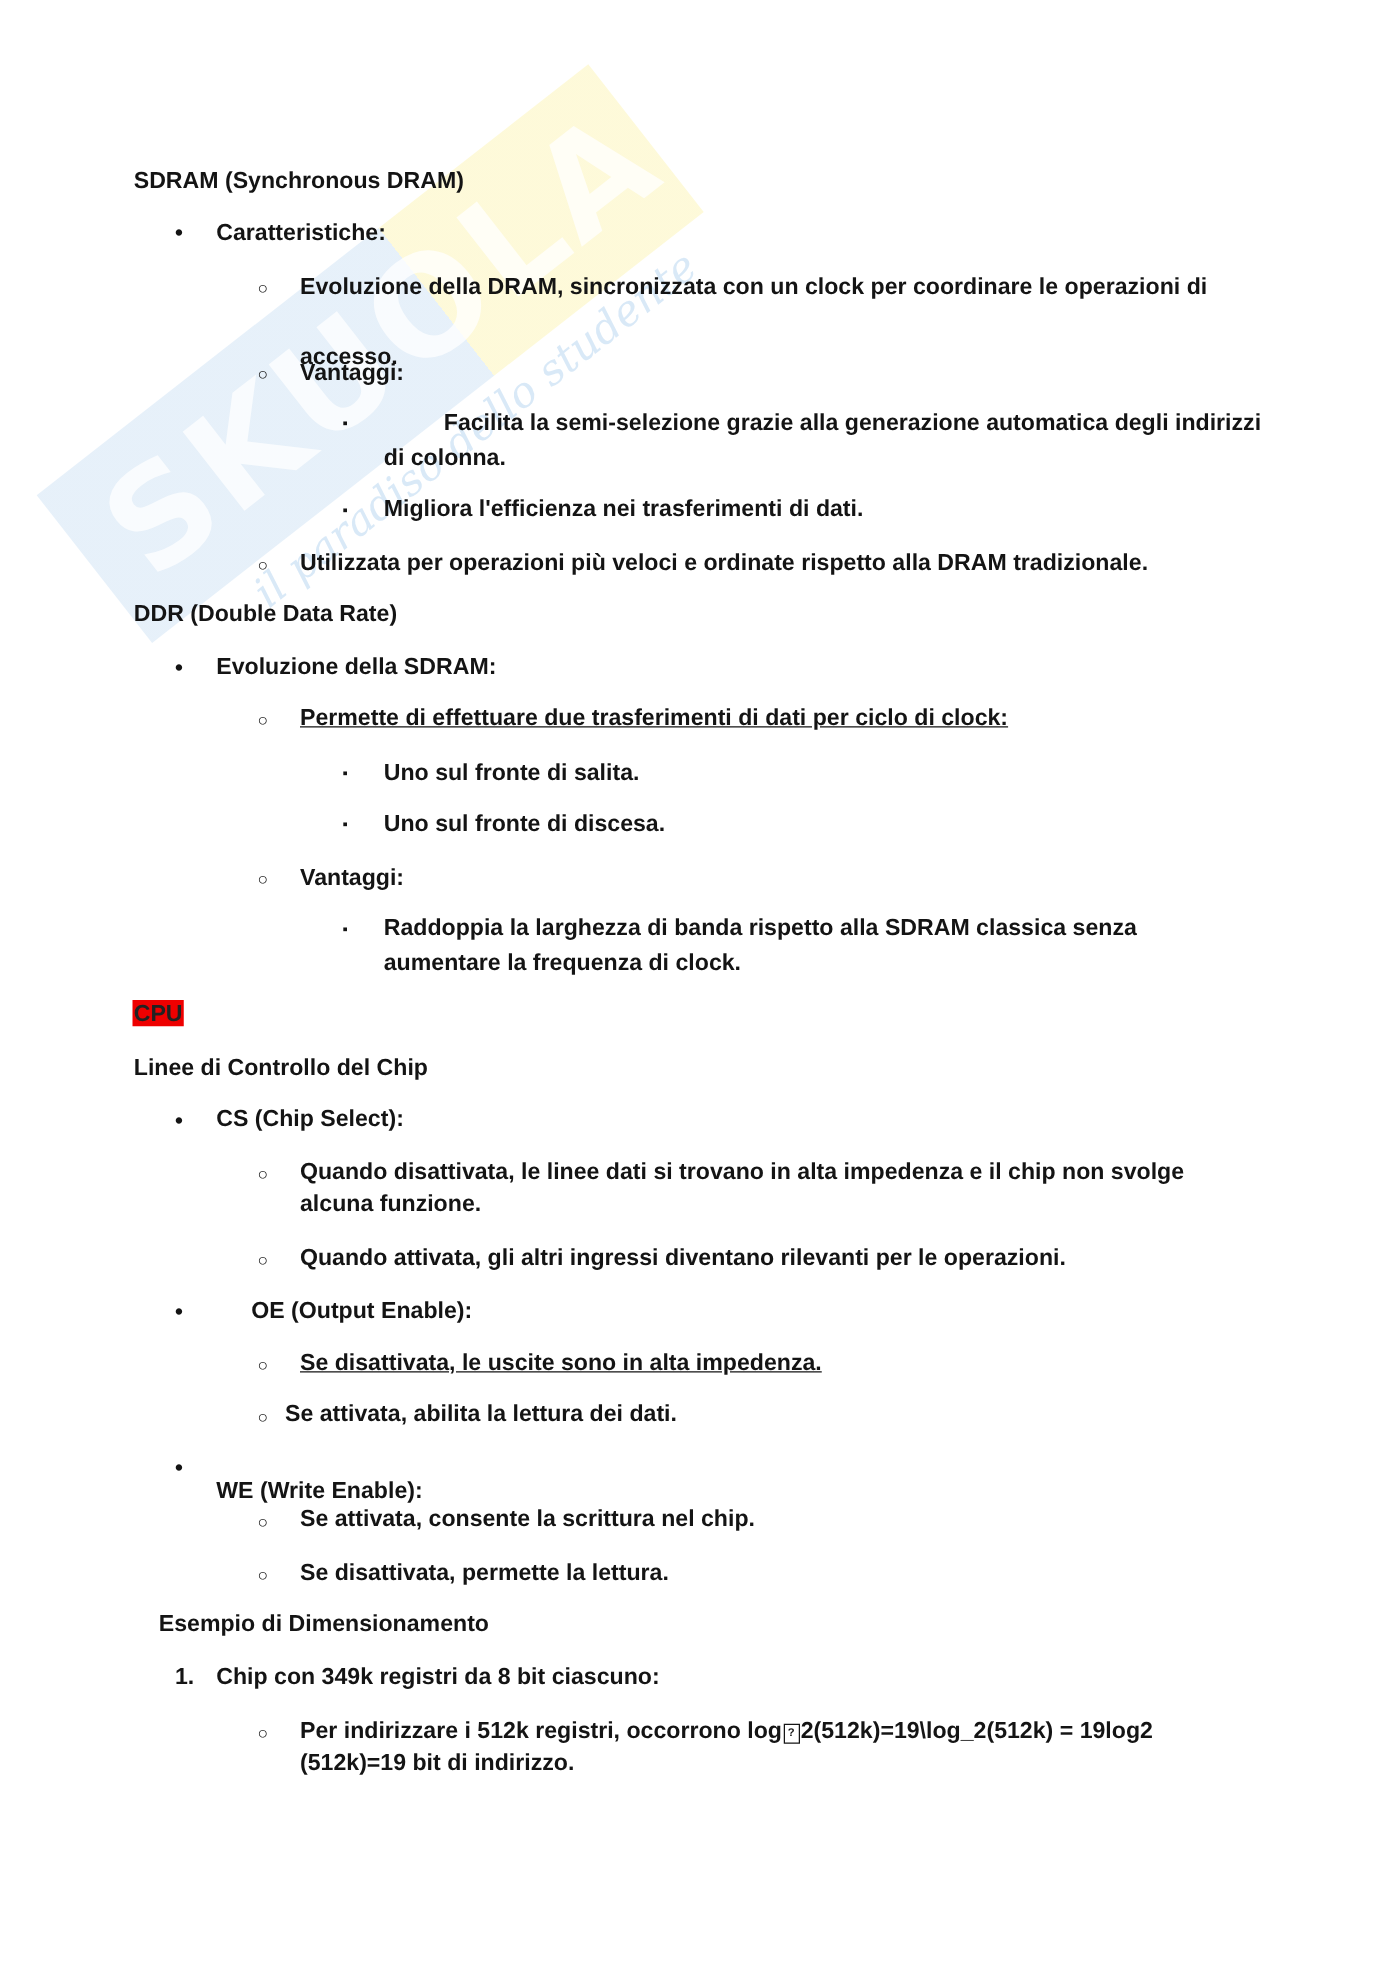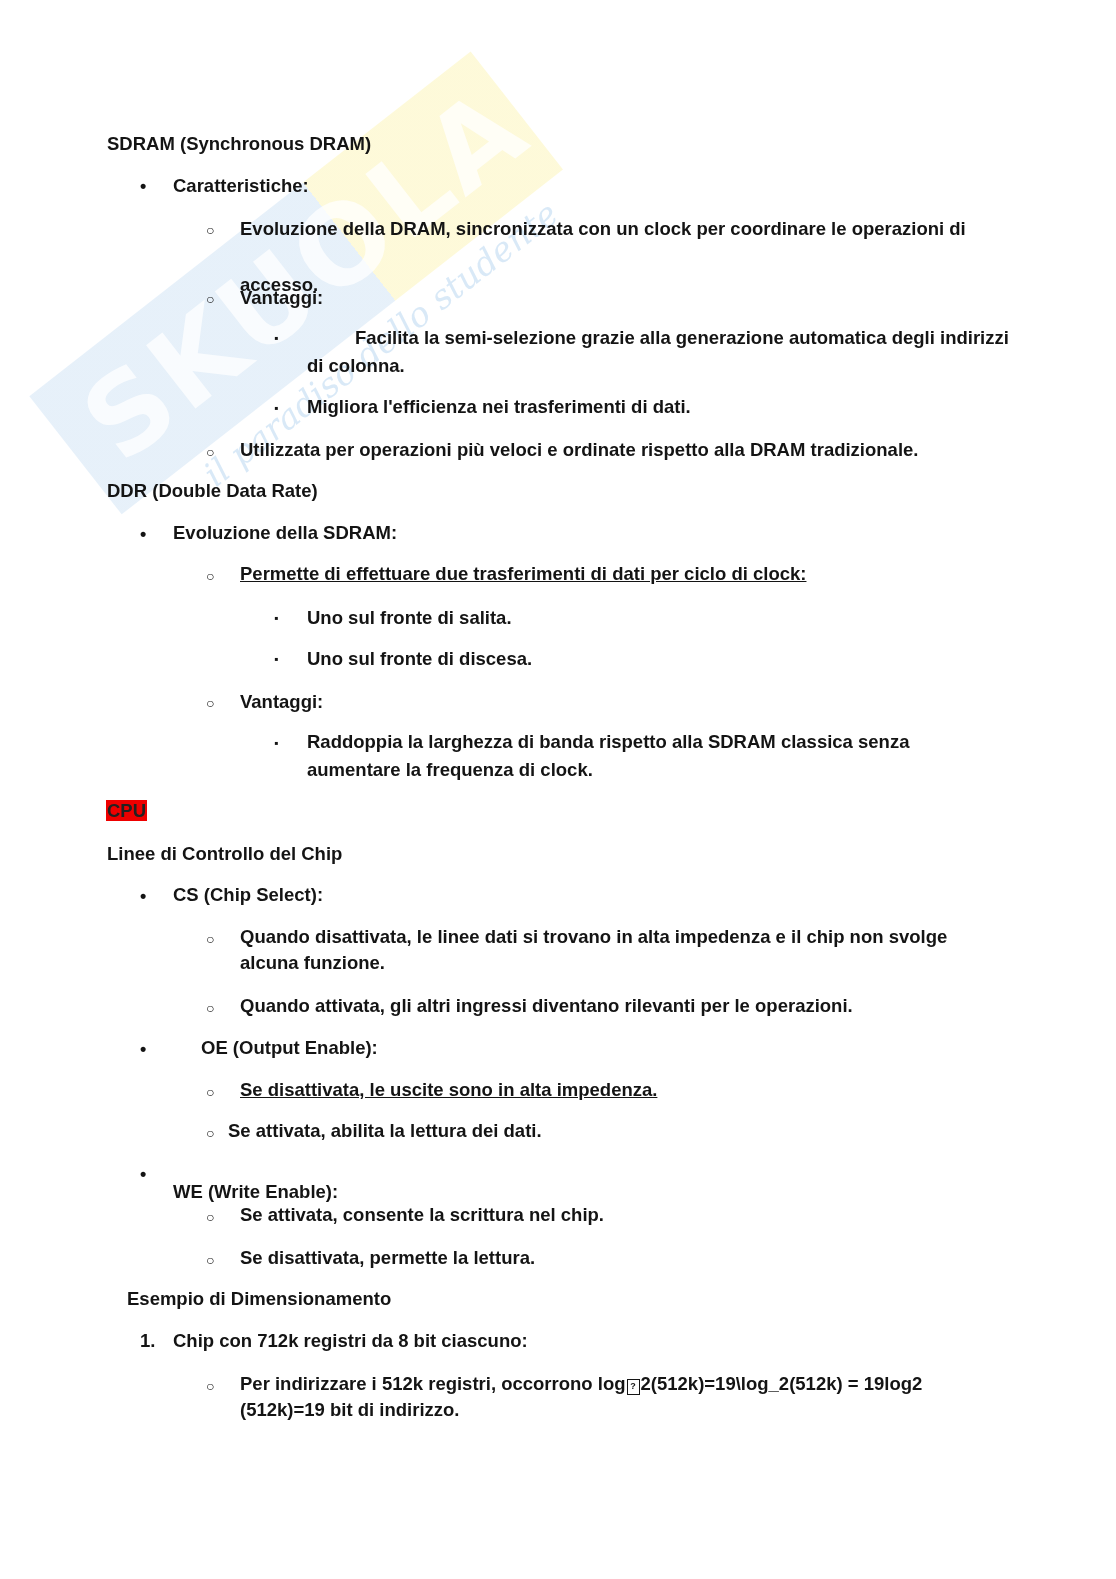--- a/index.html
+++ b/index.html
@@ -124,21 +124,21 @@
 
   <span class="bullet b-circ" style="left:206px; top:1204px;">○</span>
   <div class="line" style="left:240px; top:1202px;">Se attivata, consente la scrittura nel chip.</div>
 
   <span class="bullet b-circ" style="left:206px; top:1247px;">○</span>
   <div class="line" style="left:240px; top:1245px;">Se disattivata, permette la lettura.</div>
 
   <div class="line" style="left:107px; top:1286px;margin-left:20px;">Esempio di Dimensionamento</div>
 
   <span class="line" style="left:140px; top:1328px;">1.</span>
-  <div class="line" style="left:173px; top:1328px;">Chip con 712k registri da 8 bit ciascuno:</div>
+  <div class="line" style="left:173px; top:1328px;">Chip con 349k registri da 8 bit ciascuno:</div>
 
   <span class="bullet b-circ" style="left:206px; top:1373px;">○</span>
   <div class="line" style="left:240px; top:1371px;">
     <span>Per indirizzare i 512k registri, occorrono log</span><span class="missing-glyph">?</span><span>2(512k)=19\log_2(512k) = 19log2</span>
   </div>
   <div class="line" style="left:240px; top:1397px;">(512k)=19 bit di indirizzo.</div>
 
 </div>
 
 </body></html>

